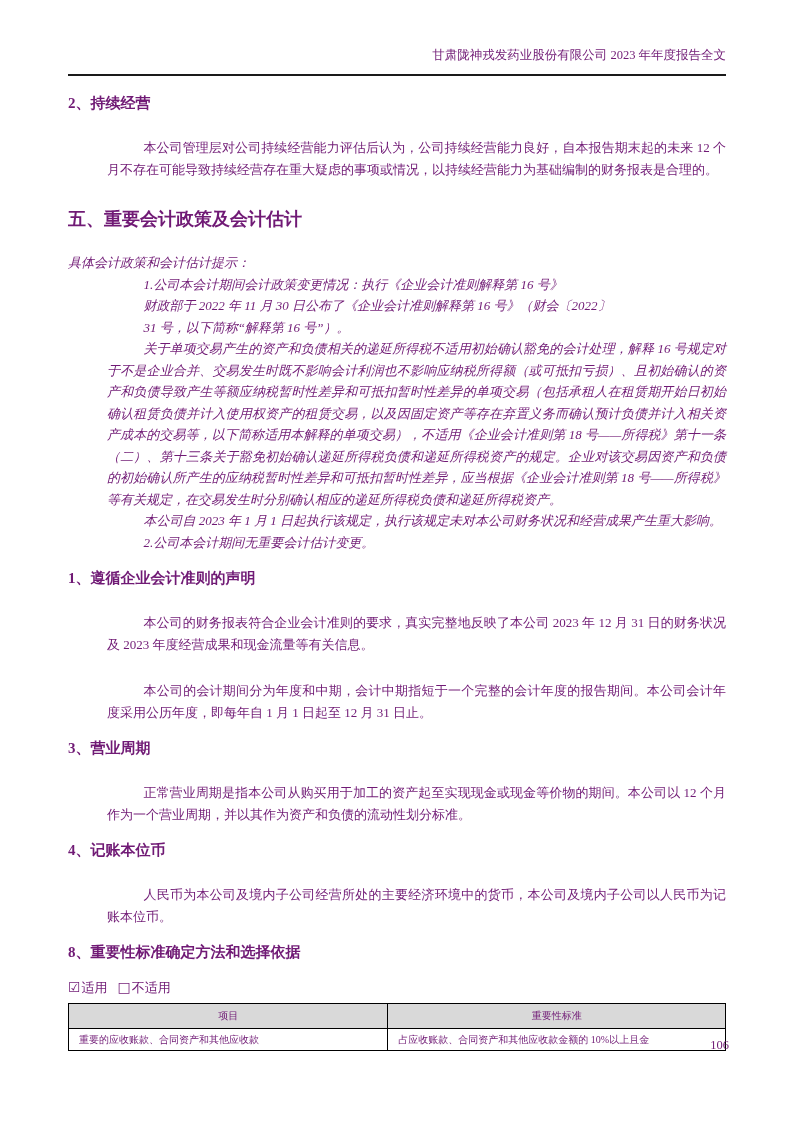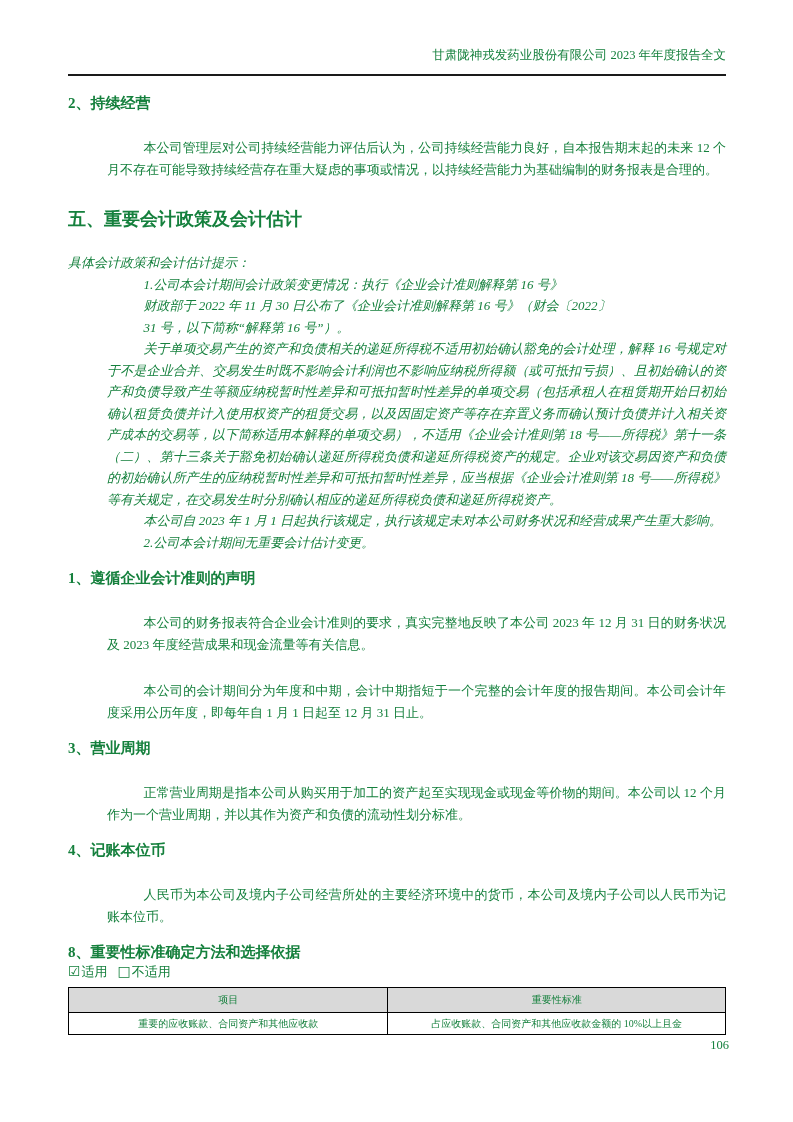--- a/index.html
+++ b/index.html
@@ -1,20 +1,20 @@
 <!DOCTYPE html>
 <html><head>
 <meta charset="utf-8">
 <style>
   html,body { margin:0; padding:0; background:#ffffff; }
   .page {
     position:relative;
     width:793px; height:1122px;
     background:#ffffff;
-    color:#15803d;
+    color:#701a75;
     font-family:"Liberation Serif","DejaVu Serif",serif;
     overflow:hidden;
   }
   .header {
     margin:0 67px 0 68px;
     padding:47px 0 11px 0;
     text-align:right;
     font-size:12.5px;
     line-height:16px;
     border-bottom:2.5px solid #1a1a1a;
@@ -31,21 +31,21 @@
   }
   .h3 {
     font-size:15px; font-weight:700;
     line-height:17px;
     margin:17px 0 0 0;
   }
   .para { margin:25px 0 0 0; text-align:justify; }
   .tight { margin:0;font-style:italic; }
   .mt22 { margin-top:22px; }
   .indent { text-indent:2.8em;margin-left:39px; }
-  .applicability { margin-top:0; font-size:13px; }
+  .applicability { margin-top:16px; font-size:13px; }
   .cbglyph {
     font-family:"DejaVu Sans",sans-serif;
     font-size:14px;
     margin-right:1px;
   }
   .cb-gap { display:inline-block; width:10px; }
   .mtable {
     width:100%;
     border-collapse:collapse;
     margin-top:4px;
@@ -55,22 +55,22 @@
   .mtable th, .mtable td { border:1px solid #000000; }
   .mtable th {
     background:#d9d9d9;
     font-weight:400;
     text-align:center;
     height:24px;
     padding:0 4px;
   }
   .mtable td {
     height:21px;
-    padding:0 19px;
-    text-align:center;
+    padding:0 10px;
+    text-align:left;
     white-space:nowrap;
     overflow:hidden;
   }
   .page-number {
     position:absolute;
     top:1038px; right:64px;
     font-size:12.5px;
   }
 </style>
 </head>

